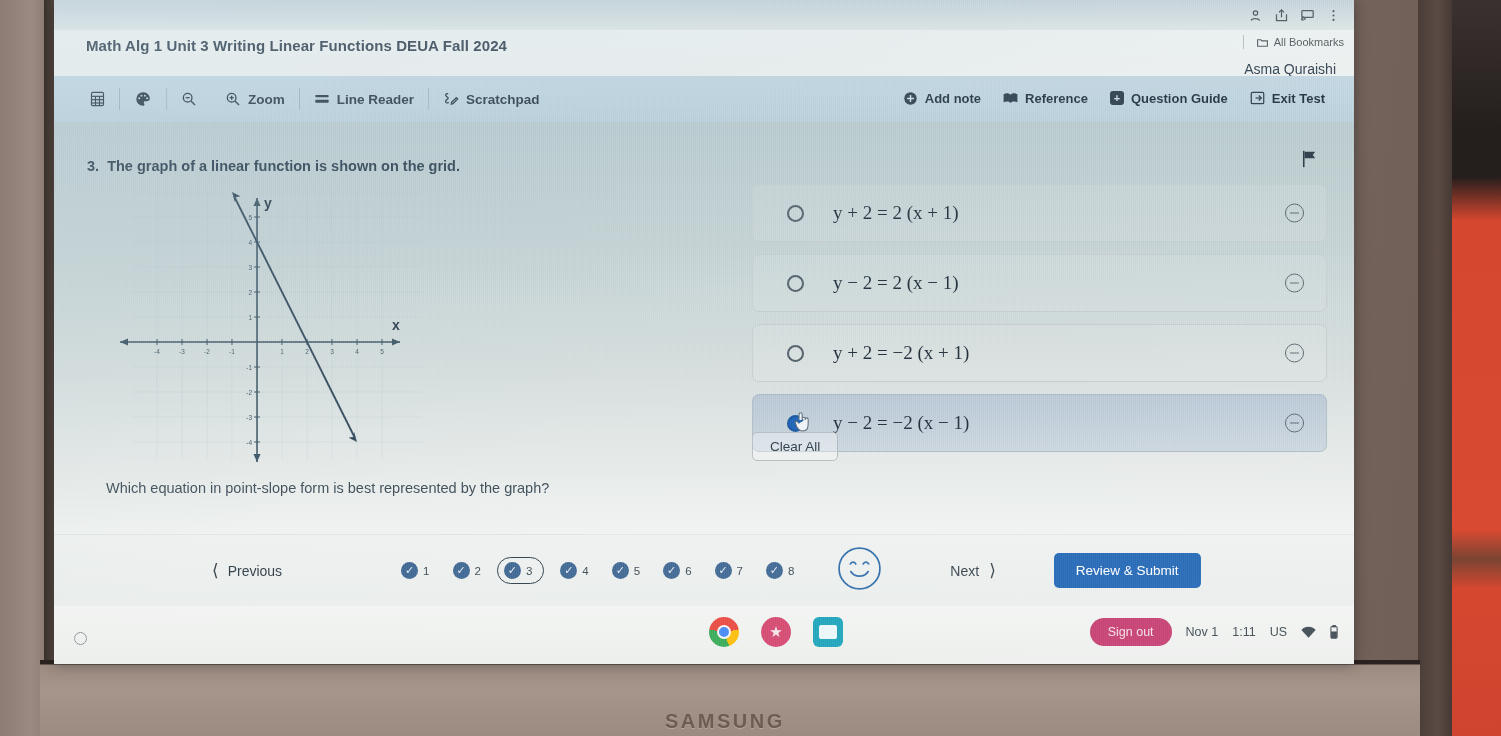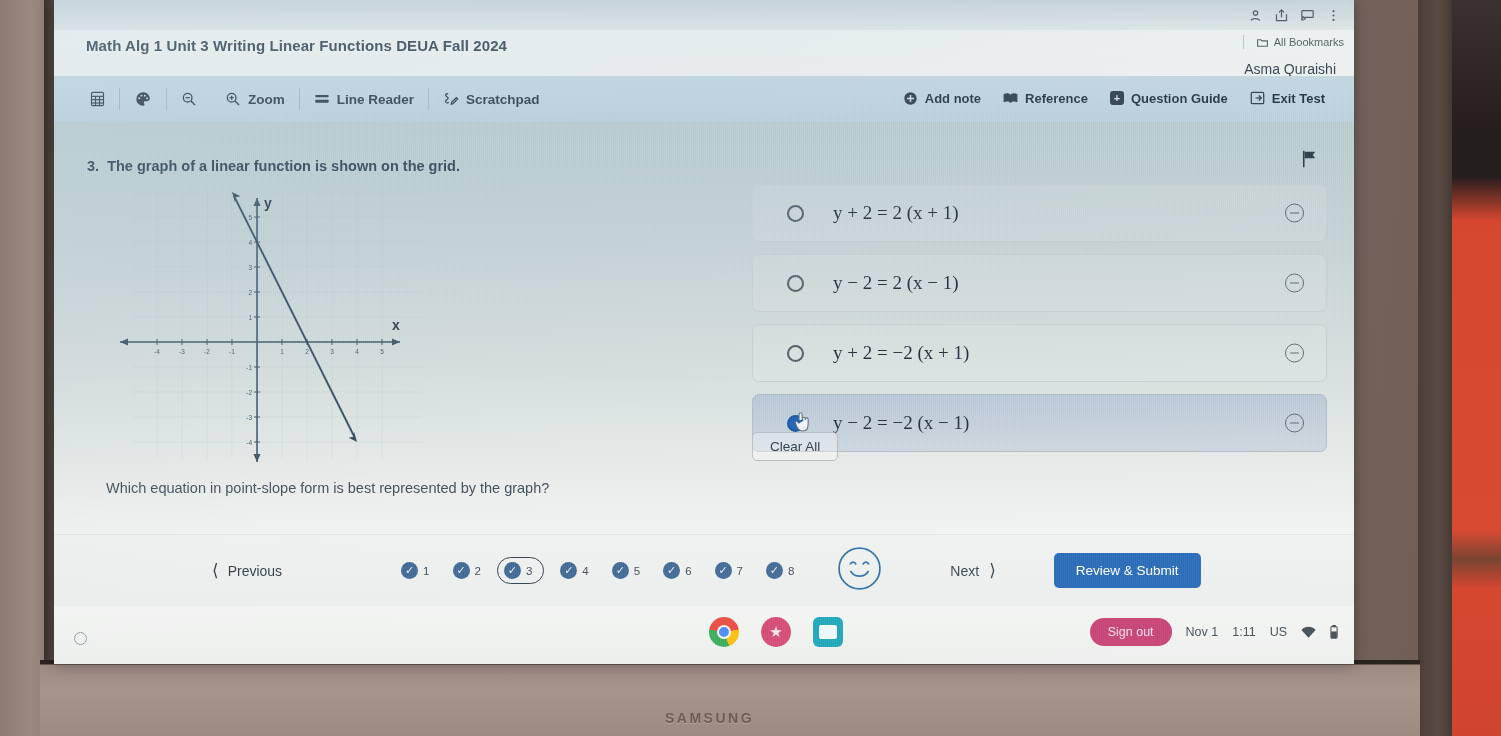--- a/index.html
+++ b/index.html
@@ -20,21 +20,21 @@
   #desk-left {
     position: absolute; left: 0; top: 0; width: 52px; height: 736px;
     background: linear-gradient(90deg,#8d7c73 0%, #9b8a81 60%, #8a7970 100%);
   }
   #bezel-bottom {
     position: absolute; left: 40px; top: 660px; width: 1380px; height: 76px;
     background: linear-gradient(180deg,#2a2320 0%, #2a2320 4px, #9d8c82 5px, #a6958b 40%, #9c8b81 100%);
   }
   #samsung-logo {
     position: absolute; left: 665px; top: 710px;
-    font-size: 14px; letter-spacing: 2.5px; font-weight: bold;
+    font-size: 20px; letter-spacing: 2.5px; font-weight: bold;
     color: #6d5c53; text-shadow: 0 1px 0 #b7a69c;
     font-family: "Liberation Sans", sans-serif;
   }
   #right-wall {
     position: absolute; left: 1418px; top: 0; width: 40px; height: 736px;
     background: linear-gradient(90deg,#4a3d38,#5b4b44 50%,#3d322d);
   }
   #right-object {
     position: absolute; left: 1452px; top: 0; width: 49px; height: 736px;
     background: linear-gradient(180deg, #3a3230 0%, #241e1d 18%, #241e1d 24%, #d6472f 30%, #d84a32 72%, #7a4433 76%, #d6472f 80%, #cf4430 100%);

